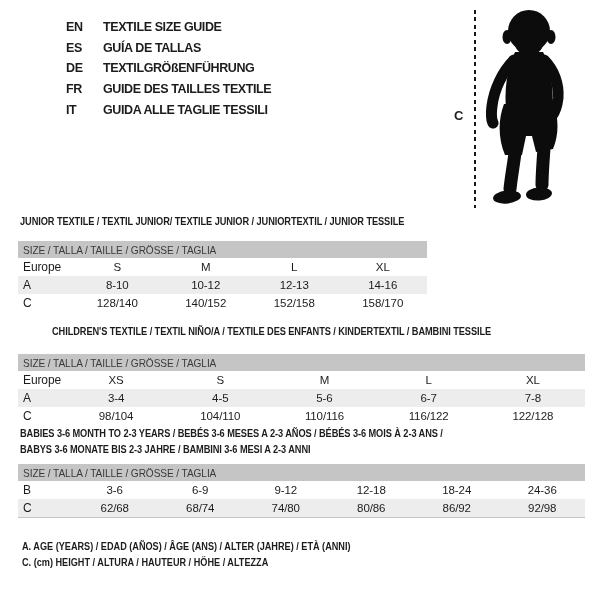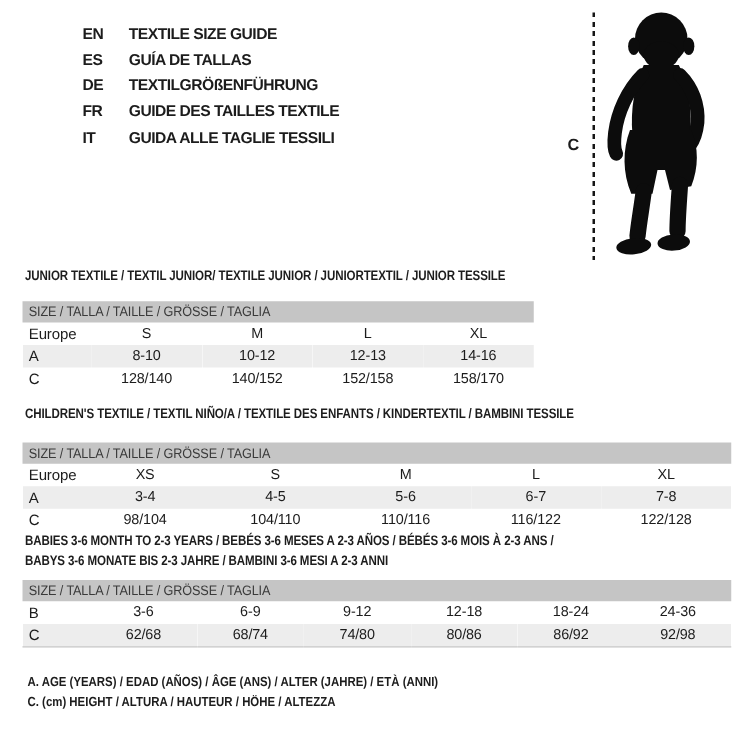--- a/index.html
+++ b/index.html
@@ -121,21 +121,21 @@
         <td class="rowlabel">C</td>
         <td>128/140</td>
         <td>140/152</td>
         <td>152/158</td>
         <td>158/170</td>
       </tr>
     </tbody>
       </table>
   </div>
 
-  <div class="sec-title" style="top:325px;">
+  <div class="sec-title" style="top:325px;margin-left:32px;">
     <span class="squeeze">CHILDREN'S TEXTILE / TEXTIL NIÑO/A / TEXTILE DES ENFANTS / KINDERTEXTIL / BAMBINI TESSILE</span>
   </div>
   <div class="tbl-wrap" style="top:354px;width:567px;">
     <div class="size-bar">
       <span class="squeeze">SIZE / TALLA / TAILLE / GRÖSSE / TAGLIA</span>
     </div>
     <table>
       <colgroup>
           <col style="width:46px">
           <col>

